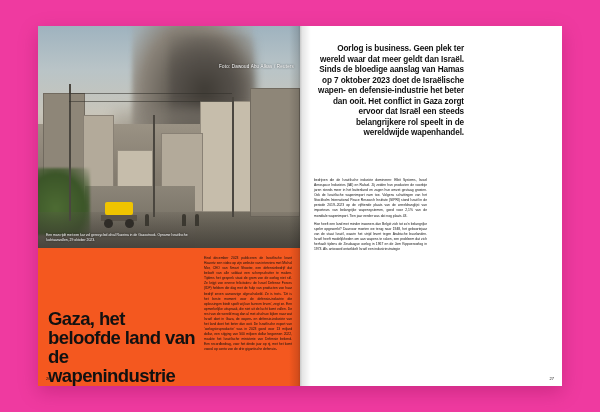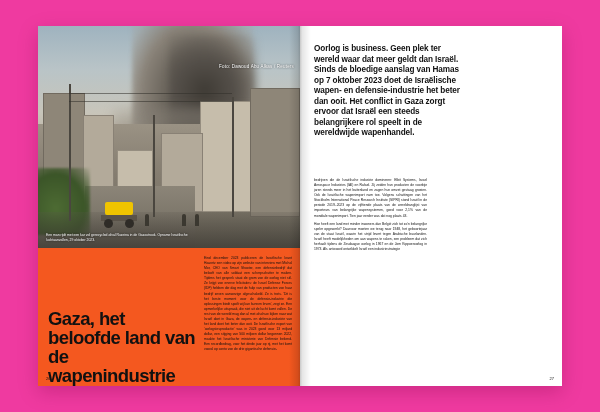--- a/index.html
+++ b/index.html
@@ -184,20 +184,21 @@
   
   .intro {
     position: absolute;
     left: 14px; top: 18px;
     width: 150px;
     font-size: 8.2px;
     line-height: 1.28;
     font-weight: bold;
     color: #111111;
     letter-spacing: -0.1px;
+    text-align: right;
   }
   .right-cols {
     position: absolute;
     left: 14px; top: 152px;
     width: 236px;
     display: flex;
     gap: 9px;
   }
   .rcol {
     width: 113px;

